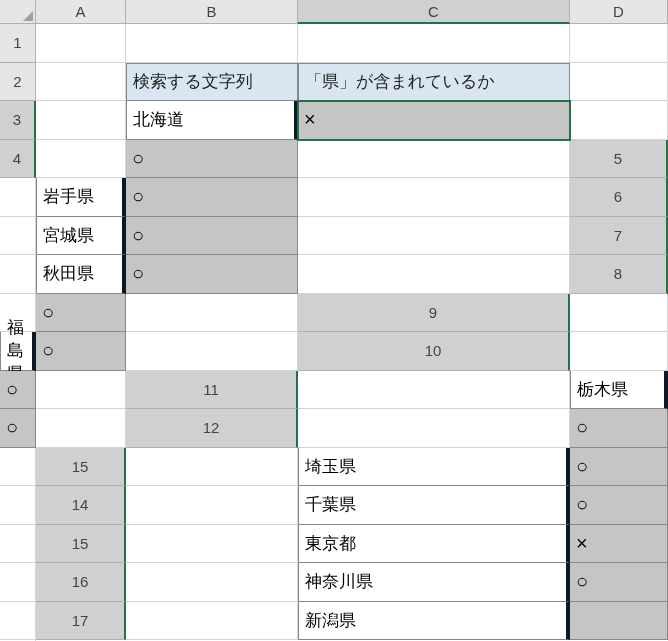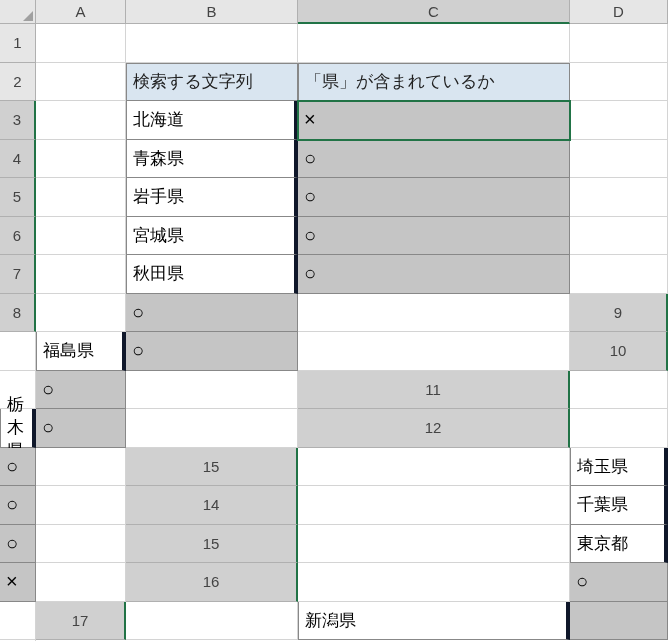--- a/index.html
+++ b/index.html
@@ -130,21 +130,20 @@
   <div class="row-head selected">3</div>
   <div class="cell"></div>
   <div class="cell data-b">北海道</div>
   <div class="cell data-c active">
       <span class="symbol">×</span>
     </div>
   <div class="cell"></div>
 
   <div class="row-head selected">4</div>
   <div class="cell"></div>
-  <div class="cell data-b">青森県</div>
   <div class="cell data-c">
       <span class="symbol">○</span>
     </div>
   <div class="cell"></div>
 
   <div class="row-head selected">5</div>
   <div class="cell"></div>
   <div class="cell data-b">岩手県</div>
   <div class="cell data-c">
       <span class="symbol">○</span>
@@ -223,20 +222,21 @@
   <div class="row-head selected">15</div>
   <div class="cell"></div>
   <div class="cell data-b">東京都</div>
   <div class="cell data-c">
       <span class="symbol">×</span>
     </div>
   <div class="cell"></div>
 
   <div class="row-head selected">16</div>
   <div class="cell"></div>
+  <div class="cell data-b">神奈川県</div>
   <div class="cell data-c">
       <span class="symbol">○</span>
     </div>
   <div class="cell"></div>
 
   <div class="row-head selected">17</div>
   <div class="cell"></div>
   <div class="cell data-b">新潟県</div>
   <div class="cell data-c"></div>
   <div class="cell"></div>

